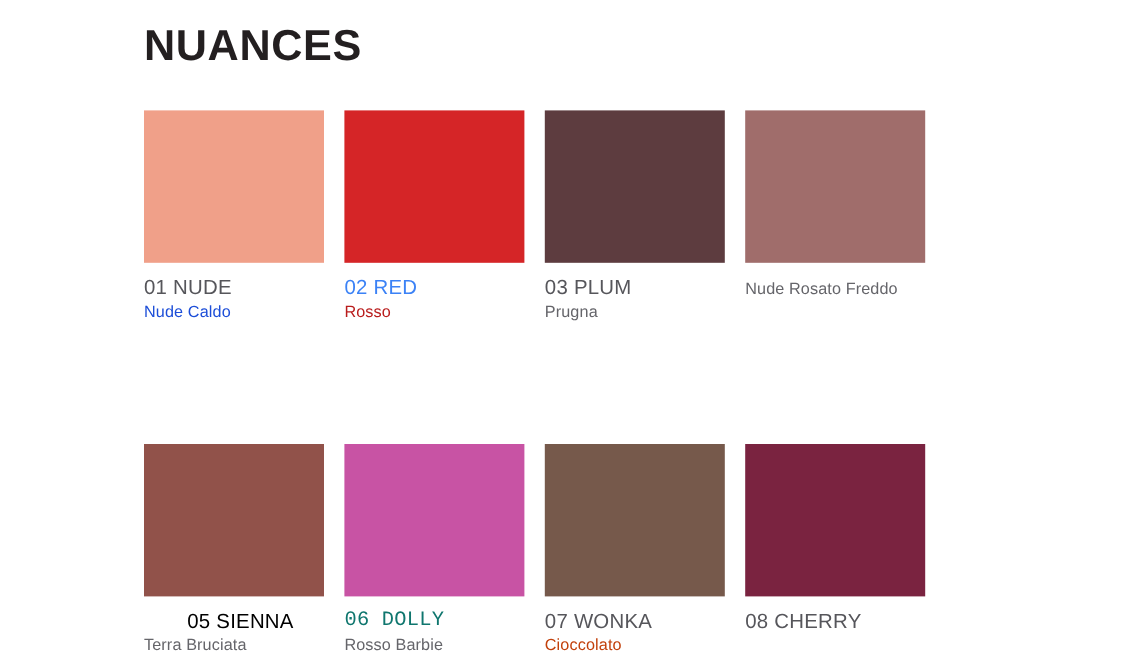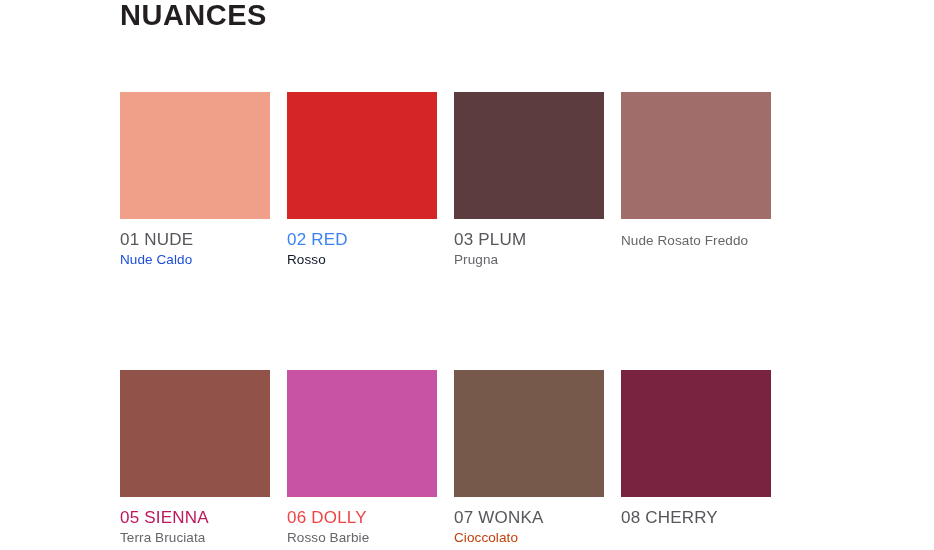--- a/index.html
+++ b/index.html
@@ -16,22 +16,22 @@
   }
   .page {
     position: relative;
     width: 934px;
     height: 550px;
     box-sizing: border-box;
   }
   .page-title {
     position: absolute;
     left: 120px;
-    top: 0;
-    font-size: 29px;
+    top: 18px;
+    font-size: 36px;
     font-weight: bold;
     letter-spacing: 0.5px;
     color: #231f20;
     line-height: 1.1;
     margin: 0;
     white-space: nowrap;
   }
   .swatch-grid {
     position: absolute;
     left: 120px;
@@ -92,21 +92,21 @@
         <div class="swatch-labels">
           <div class="swatch-name" style="color: rgb(86, 86, 91);">01 NUDE</div>
           <div class="swatch-desc" style="color: #1d4ed8;">Nude Caldo</div>
         </div>
       </div>
 
       <div class="swatch-cell">
         <div class="swatch-chip" style="background-color: rgb(213, 37, 39);"></div>
         <div class="swatch-labels">
           <div class="swatch-name" style="color: #3b82f6;">02 RED</div>
-          <div class="swatch-desc" style="color: #0f172a;">Rosso</div>
+          <div class="swatch-desc" style="color: #b91c1c;">Rosso</div>
         </div>
       </div>
 
       <div class="swatch-cell">
         <div class="swatch-chip" style="background-color: rgb(93, 60, 63);"></div>
         <div class="swatch-labels">
           <div class="swatch-name" style="color: rgb(86, 86, 91);">03 PLUM</div>
           <div class="swatch-desc" style="color: rgb(101, 101, 106);">Prugna</div>
         </div>
       </div>
@@ -118,29 +118,29 @@
         </div>
       </div>
 
     </div>
 
     <div class="swatch-row row-2">
 
       <div class="swatch-cell">
         <div class="swatch-chip" style="background-color: rgb(145, 82, 74);"></div>
         <div class="swatch-labels">
-          <div class="swatch-name" style="color: #be185d;">05 SIENNA</div>
+          <div class="swatch-name" style="color: #000000; margin-left: 36px;">05 SIENNA</div>
           <div class="swatch-desc" style="color: rgb(101, 101, 106);">Terra Bruciata</div>
         </div>
       </div>
 
       <div class="swatch-cell">
         <div class="swatch-chip" style="background-color: rgb(200, 83, 164);"></div>
         <div class="swatch-labels">
-          <div class="swatch-name" style="color: #ef4444;">06 DOLLY</div>
+          <div class="swatch-name" style="color: #0f766e; font-family: Liberation Mono, monospace;">06 DOLLY</div>
           <div class="swatch-desc" style="color: rgb(101, 101, 106);">Rosso Barbie</div>
         </div>
       </div>
 
       <div class="swatch-cell">
         <div class="swatch-chip" style="background-color: rgb(118, 89, 75);"></div>
         <div class="swatch-labels">
           <div class="swatch-name" style="color: rgb(86, 86, 91);">07 WONKA</div>
           <div class="swatch-desc" style="color: #c2410c;">Cioccolato</div>
         </div>

